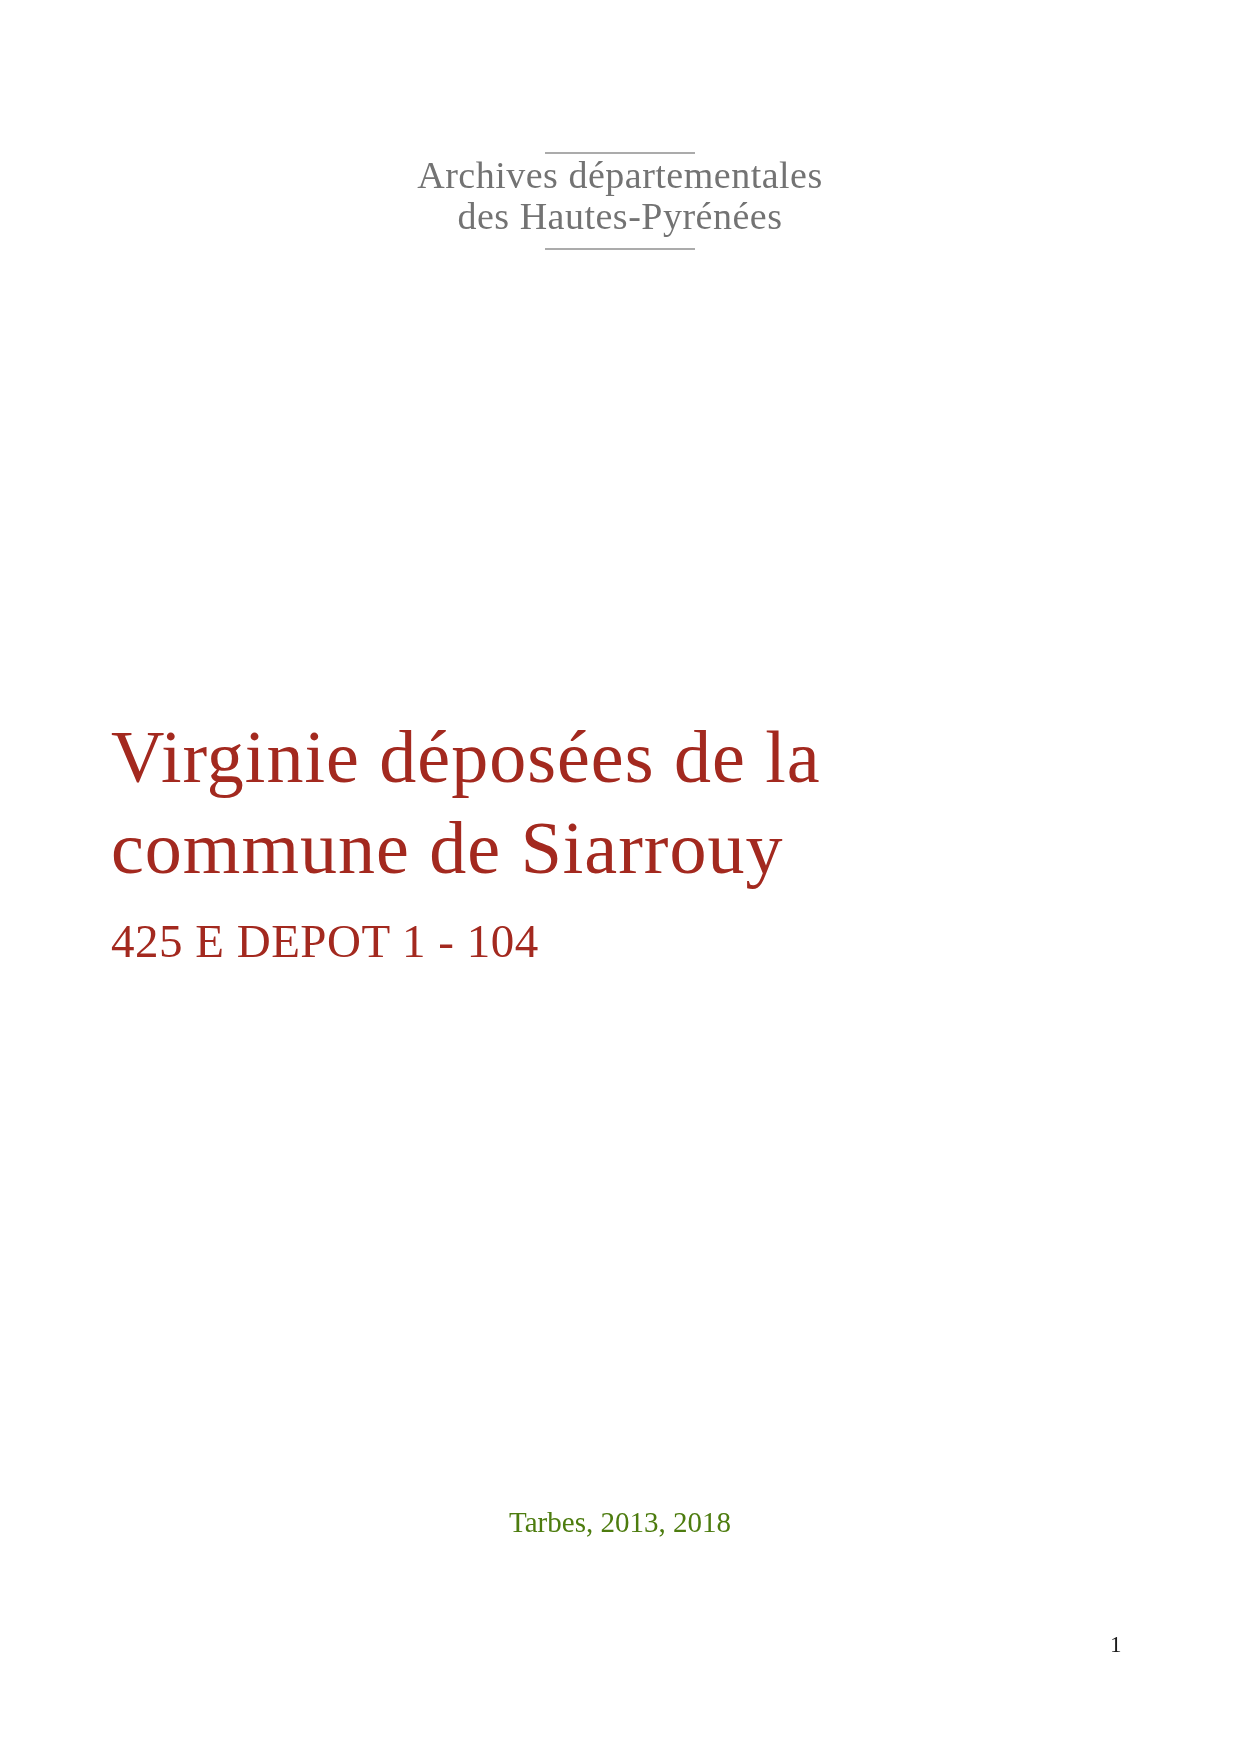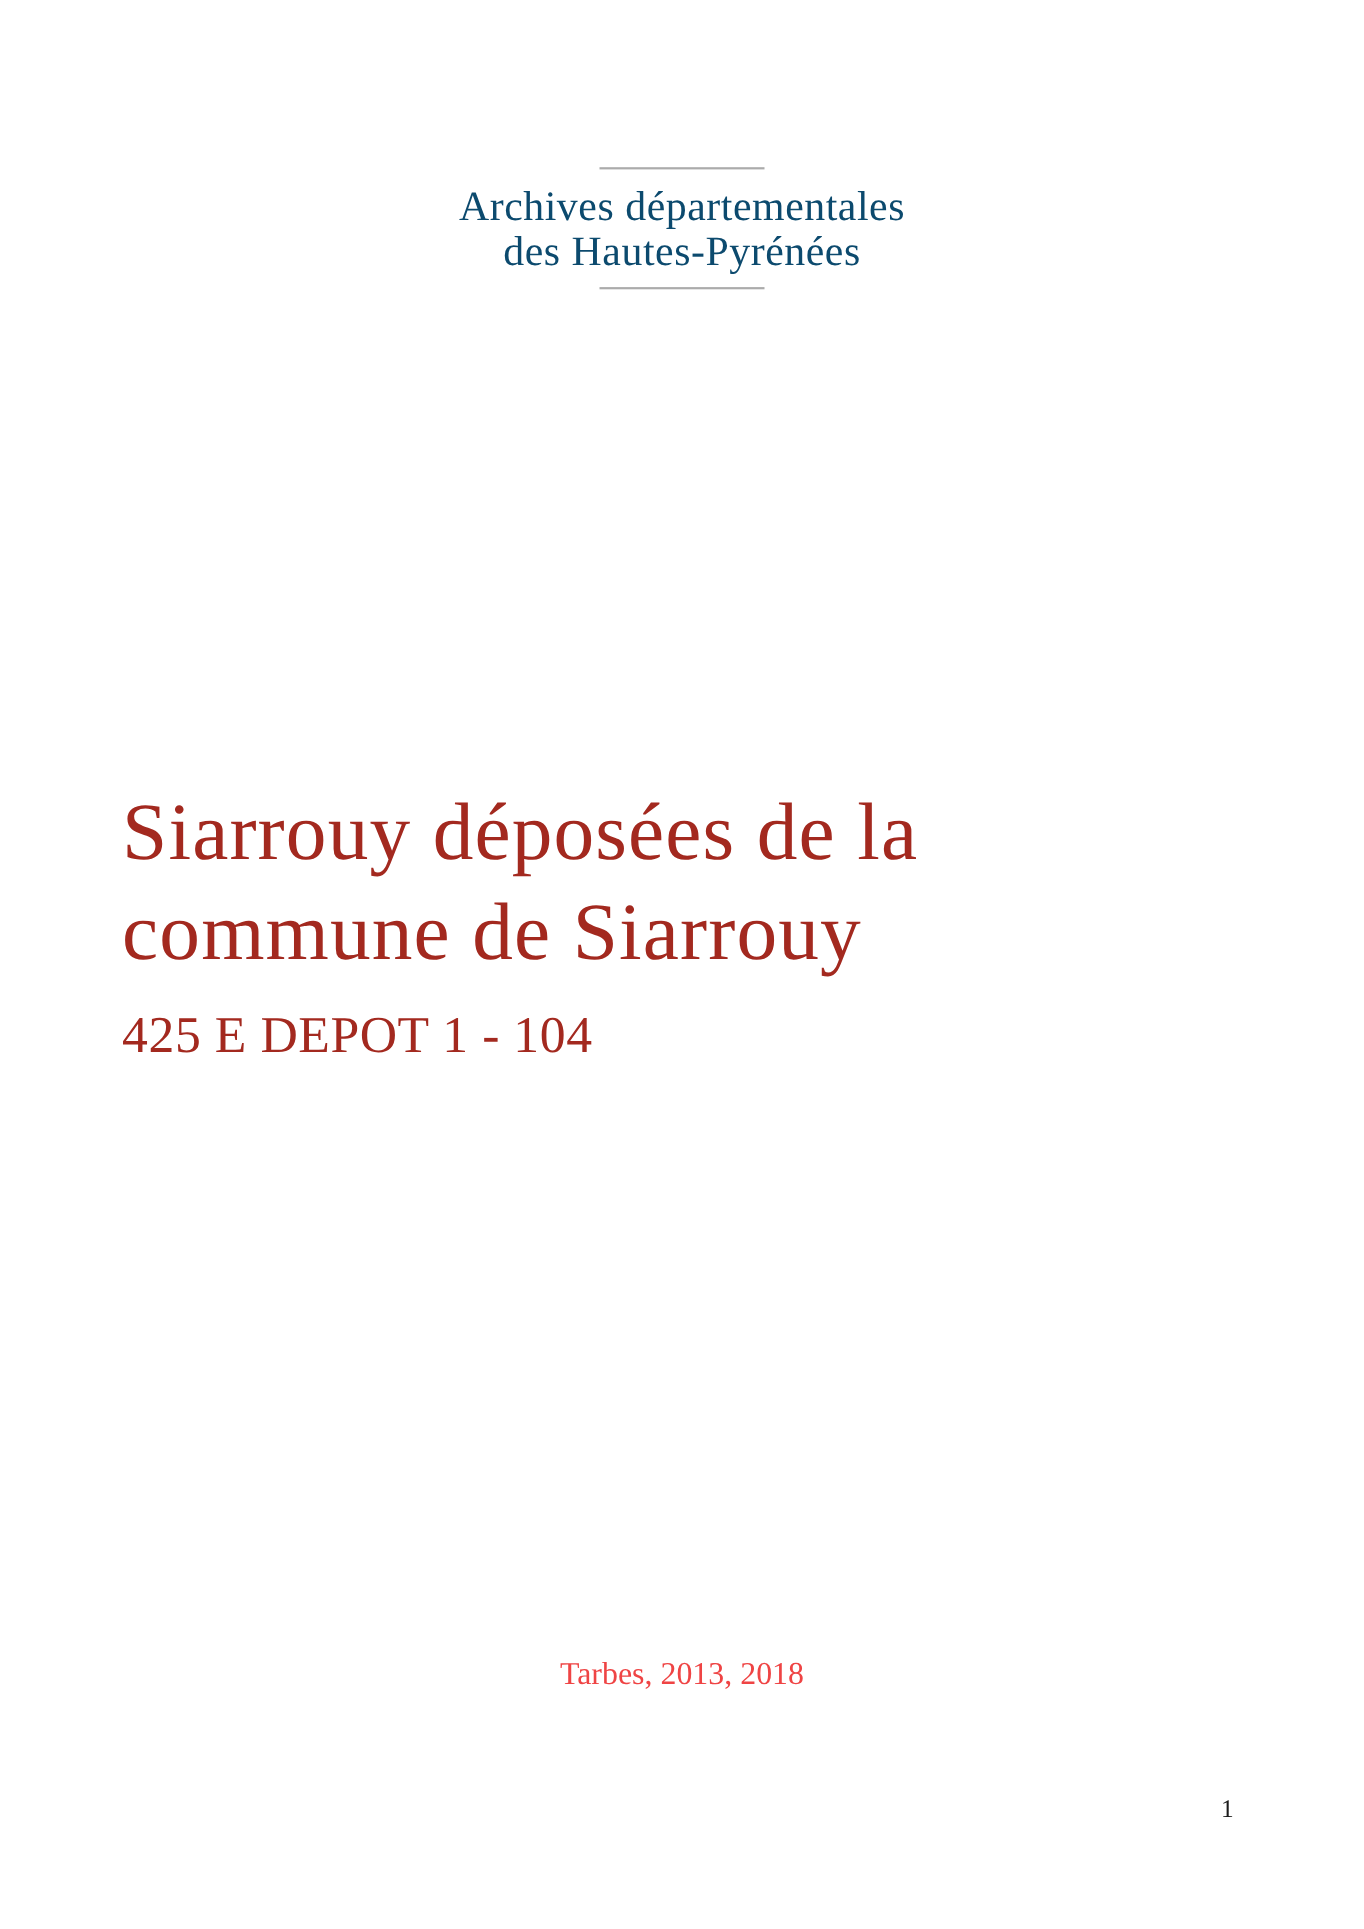--- a/index.html
+++ b/index.html
@@ -26,23 +26,23 @@
   }
   .rule {
     width: 150px;
     height: 2px;
     background: #ababab;
     margin: 0 auto;
   }
   .header-text {
     font-size: 38px;
     line-height: 41px;
-    color: #0c4a6e;
+    color: #737373;
     letter-spacing: 0.5px;
-    margin: 14px 0 11px 0;
+    margin: 1px 0 11px 0;
   }
 
   
   .title-block {
     position: absolute;
     left: 111px;
     top: 712px;
     width: 1020px;
   }
   .main-title {
@@ -71,21 +71,21 @@
 
   
   .imprint {
     position: absolute;
     top: 1504px;
     left: 0;
     right: 0;
     text-align: center;
     font-size: 29px;
     line-height: 36px;
-    color: #ef4444;
+    color: #4d7c0f;
   }
   .page-number {
     position: absolute;
     left: 1110px;
     top: 1631px;
     font-size: 23px;
     line-height: 28px;
     color: #1c1c1c;
   }
 </style>
@@ -98,21 +98,21 @@
     <div class="rule"></div>
     <div class="header-text">
       <div>Archives départementales</div>
       <div>des Hautes-Pyrénées</div>
     </div>
     <div class="rule"></div>
   </div>
 
   <div class="title-block">
     <div class="main-title">
-      <div>Siarrouy déposées de la</div>
+      <div>Virginie déposées de la</div>
       <div>commune de Siarrouy</div>
     </div>
     <div class="reference">425 E DEPOT 1 - 104</div>
   </div>
 
   <div class="imprint">Tarbes, 2013, 2018</div>
 
   <div class="page-number">1</div>
 
 </div>

